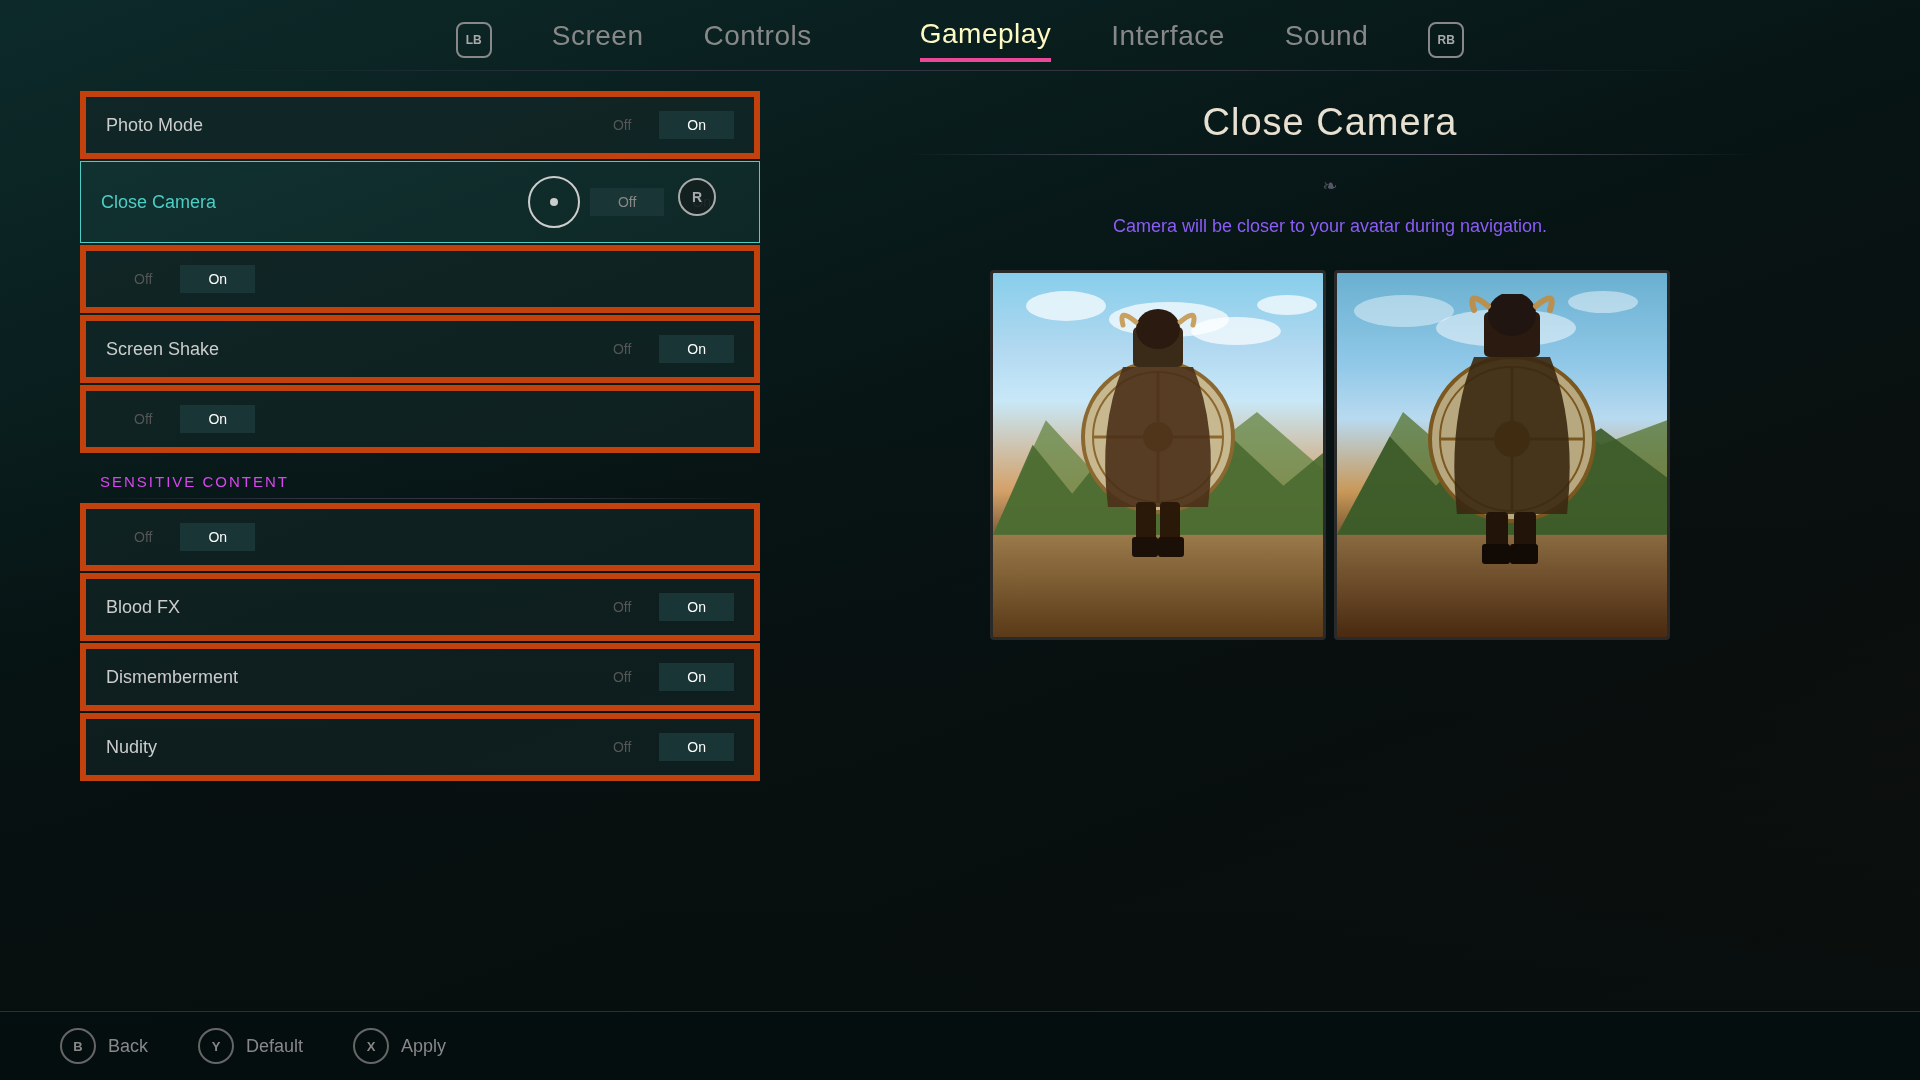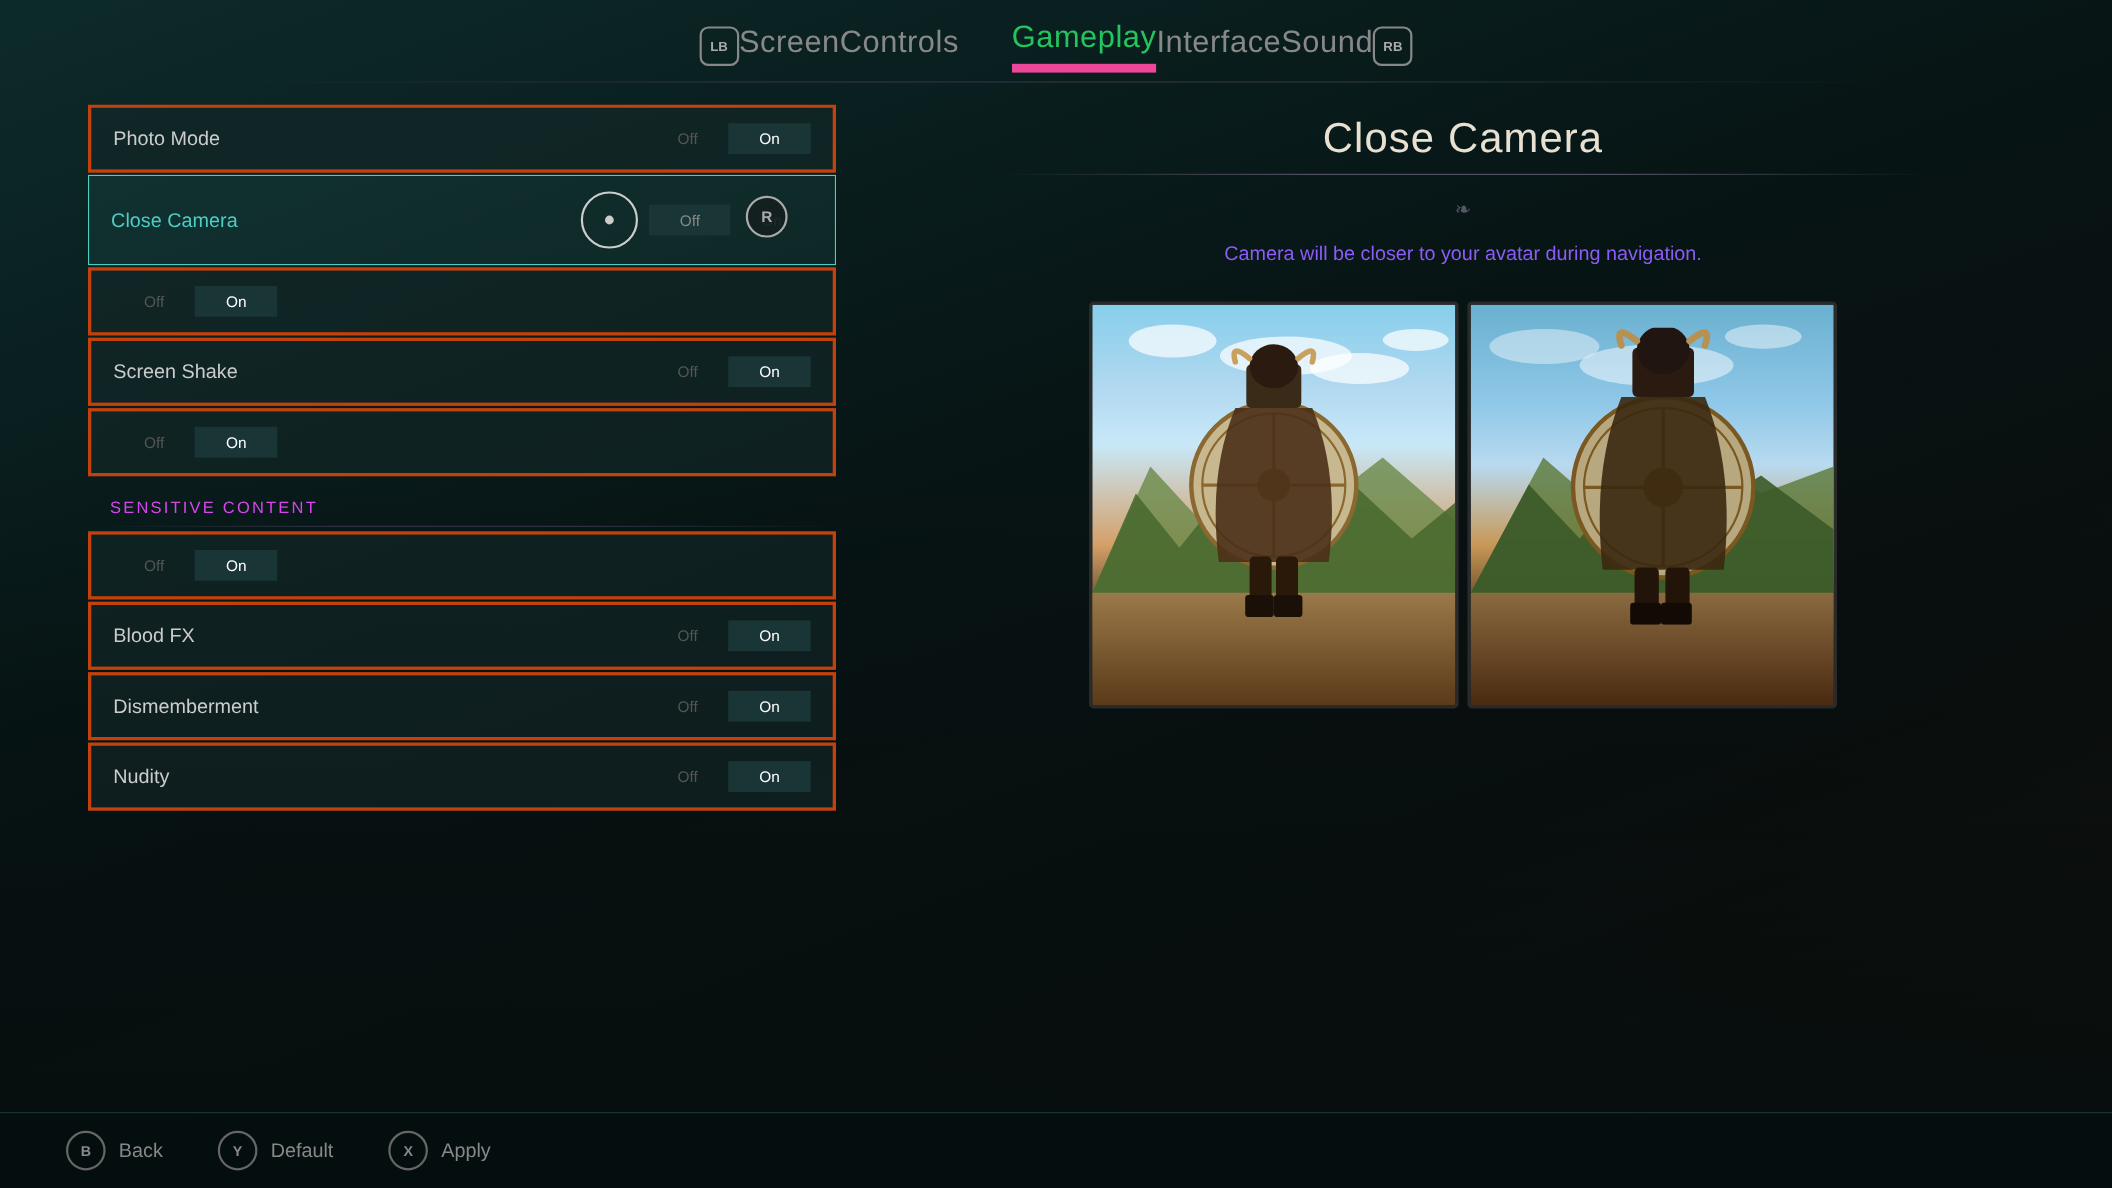--- a/index.html
+++ b/index.html
@@ -46,20 +46,21 @@
       height: 100%;
       display: flex;
       flex-direction: column;
     }
 
     
     .top-nav {
       display: flex;
       align-items: center;
       justify-content: center;
+      gap: 60px;
       padding: 18px 0 0 0;
       position: relative;
     }
 
     .nav-bumper {
       width: 36px;
       height: 36px;
       border: 2px solid #888;
       border-radius: 8px;
       display: flex;
@@ -72,22 +73,22 @@
 
     .nav-tab {
       font-size: 28px;
       color: #888;
       cursor: pointer;
       padding-bottom: 8px;
       letter-spacing: 0.5px;
     }
 
     .nav-tab.active {
-      color: #22c55e;
-      border-bottom: 8px solid #ec4899;
+      color: #fef9c3;
+      border-bottom: 4px solid #ec4899;
       margin-left: 48px;
     }
 
     .nav-divider {
       width: 80%;
       height: 1px;
       background: linear-gradient(to right, transparent, #334, #334, transparent);
       margin: 8px auto 0;
     }
 
@@ -106,21 +107,21 @@
       display: flex;
       flex-direction: column;
       gap: 0;
       overflow: hidden;
     }
 
     .setting-row {
       display: flex;
       align-items: center;
       background: rgba(20, 40, 40, 0.6);
-      border: 3px solid #c2410c;
+      border: 6px solid #c2410c;
       margin-bottom: 2px;
       padding: 14px 20px;
       min-height: 62px;
       position: relative;
     }
 
     .setting-row.active {
       border: 1px solid #4ecdc4;
       background: rgba(78, 205, 196, 0.08);
     }

